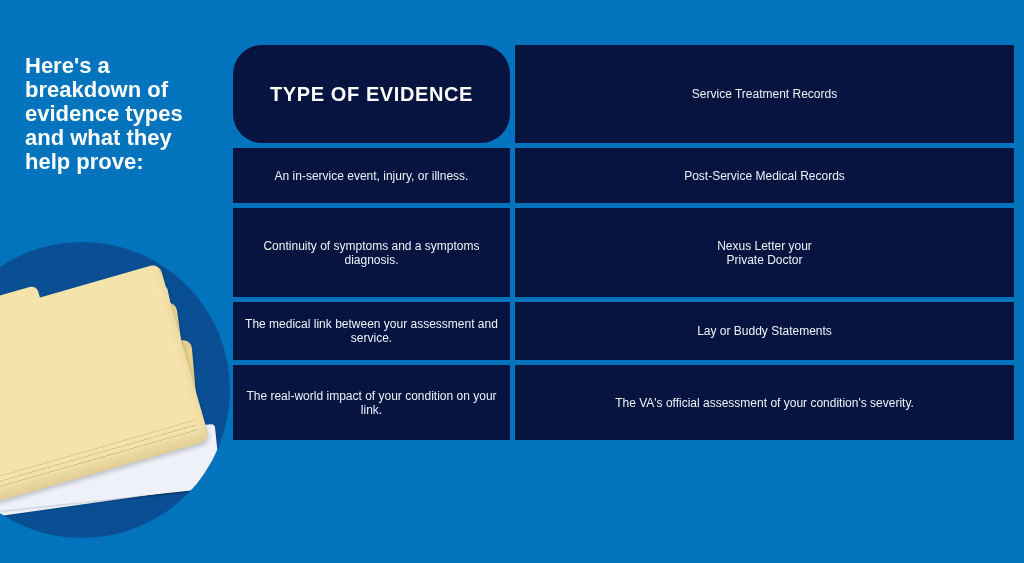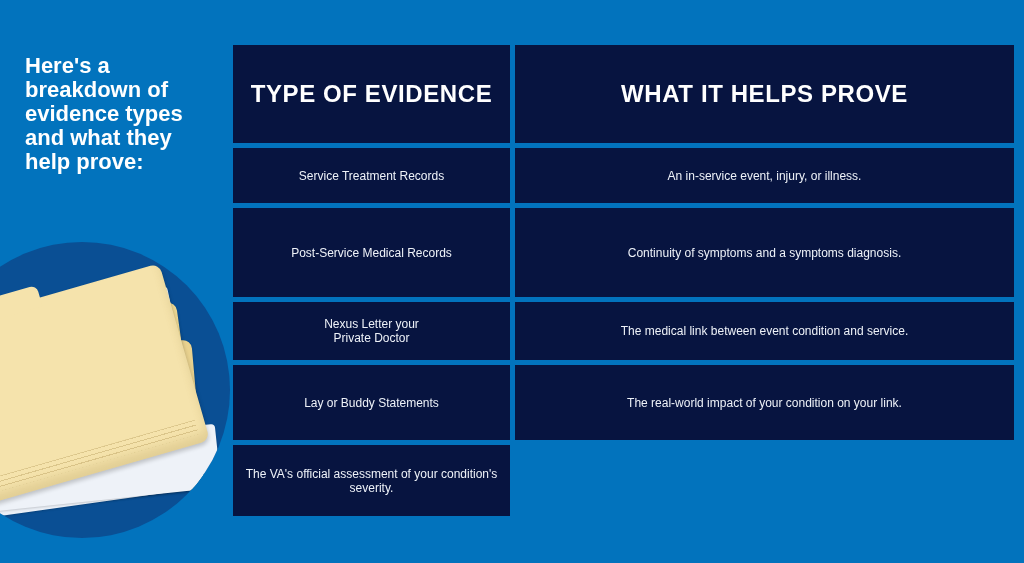--- a/index.html
+++ b/index.html
@@ -100,22 +100,23 @@
     align-items: center;
     justify-content: center;
     text-align: center;
     font-size: 12px;
     padding: 0 12px;
     white-space: pre-line;
   }
   .cell.header {
     color: #ffffff;
     font-weight: bold;
-    font-size: 24px;
+    font-size: 20px;
     letter-spacing: 0.6px;
+    border-radius: 29px;
   }
 </style>
 </head>
 <body>
 
 <div class="canvas">
 
   <div class="headline">Here's a
 breakdown of
 evidence types
@@ -130,31 +131,30 @@
       <div class="paper p2"></div>
       <div class="paper p3"></div>
       <div class="folder f2">
         <div class="creases"></div>
       </div>
     </div>
   </div>
 
   <div class="evidence-table">
     <div class="cell header">TYPE OF EVIDENCE</div>
-    <div class="cell header">WHAT IT HELPS PROVE</div>
 
     <div class="cell">Service Treatment Records</div>
     <div class="cell">An in-service event, injury, or illness.</div>
 
     <div class="cell">Post-Service Medical Records</div>
     <div class="cell">Continuity of symptoms and a symptoms diagnosis.</div>
 
     <div class="cell">Nexus Letter your
 Private Doctor</div>
-    <div class="cell">The medical link between event condition and service.</div>
+    <div class="cell">The medical link between your assessment and service.</div>
 
     <div class="cell">Lay or Buddy Statements</div>
     <div class="cell">The real-world impact of your condition on your link.</div>
 
     <div class="cell">The VA's official assessment of your condition's severity.</div>
   </div>
 
 </div>
 
 </body></html>

